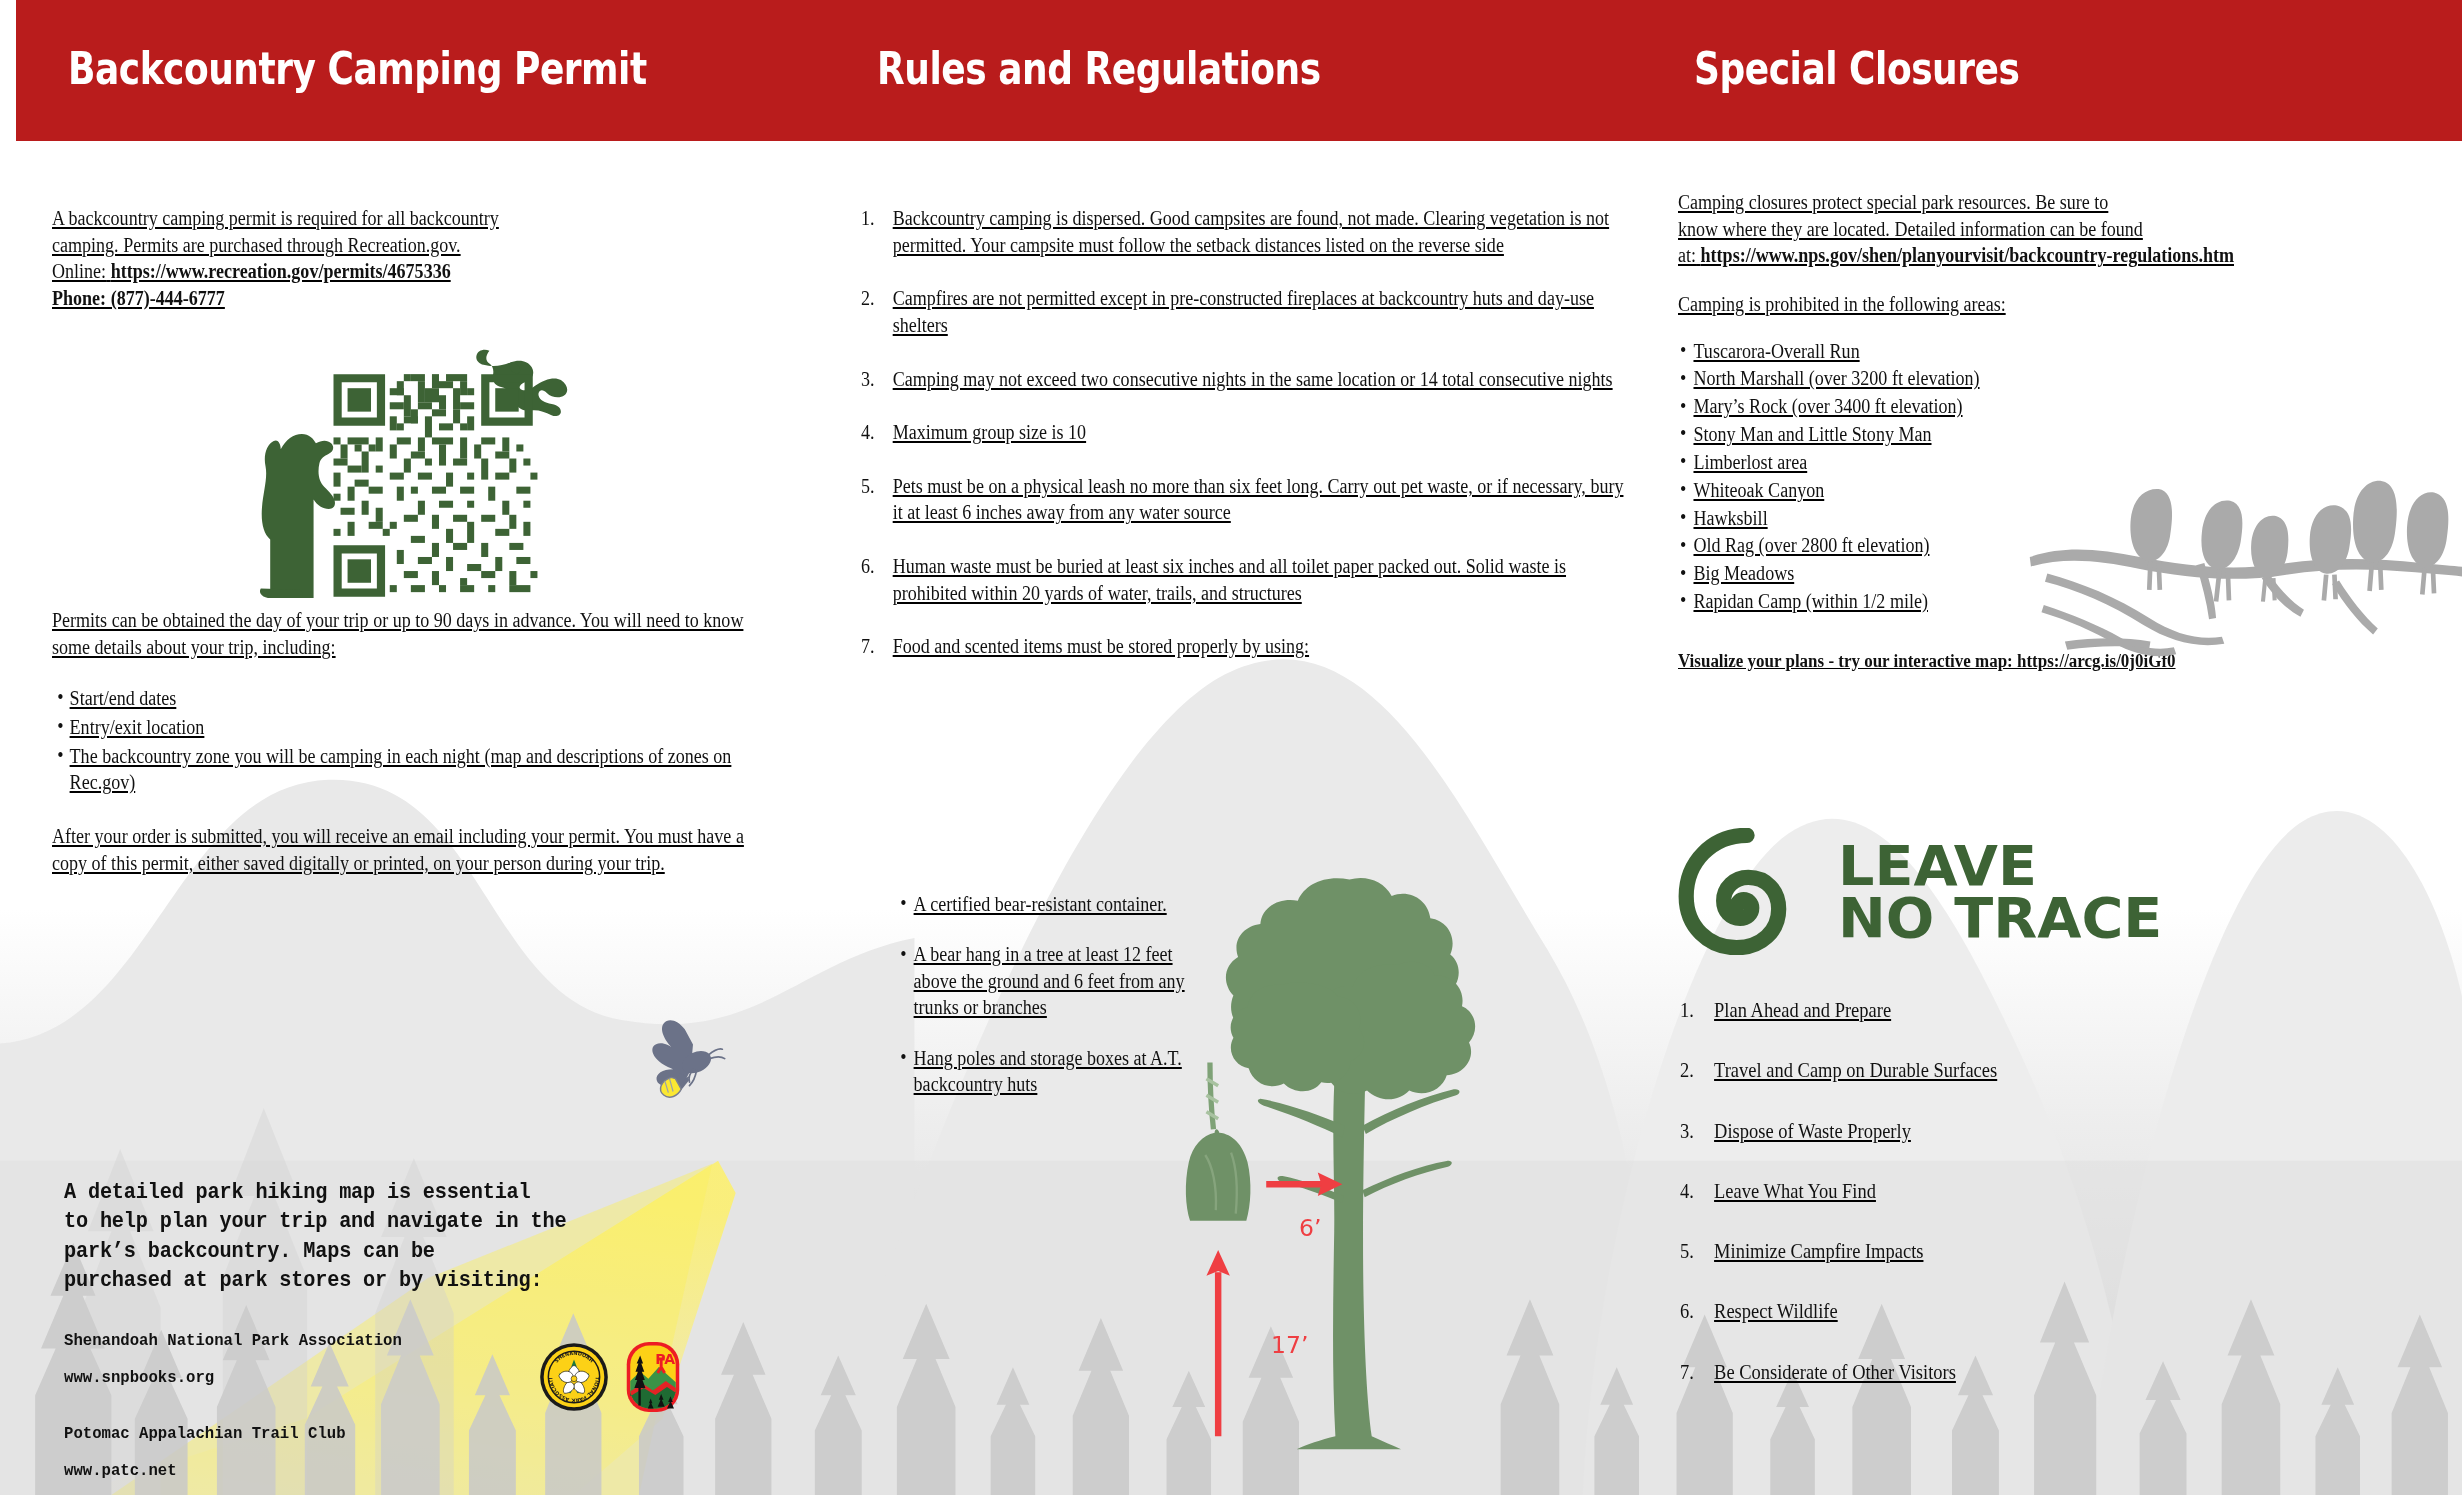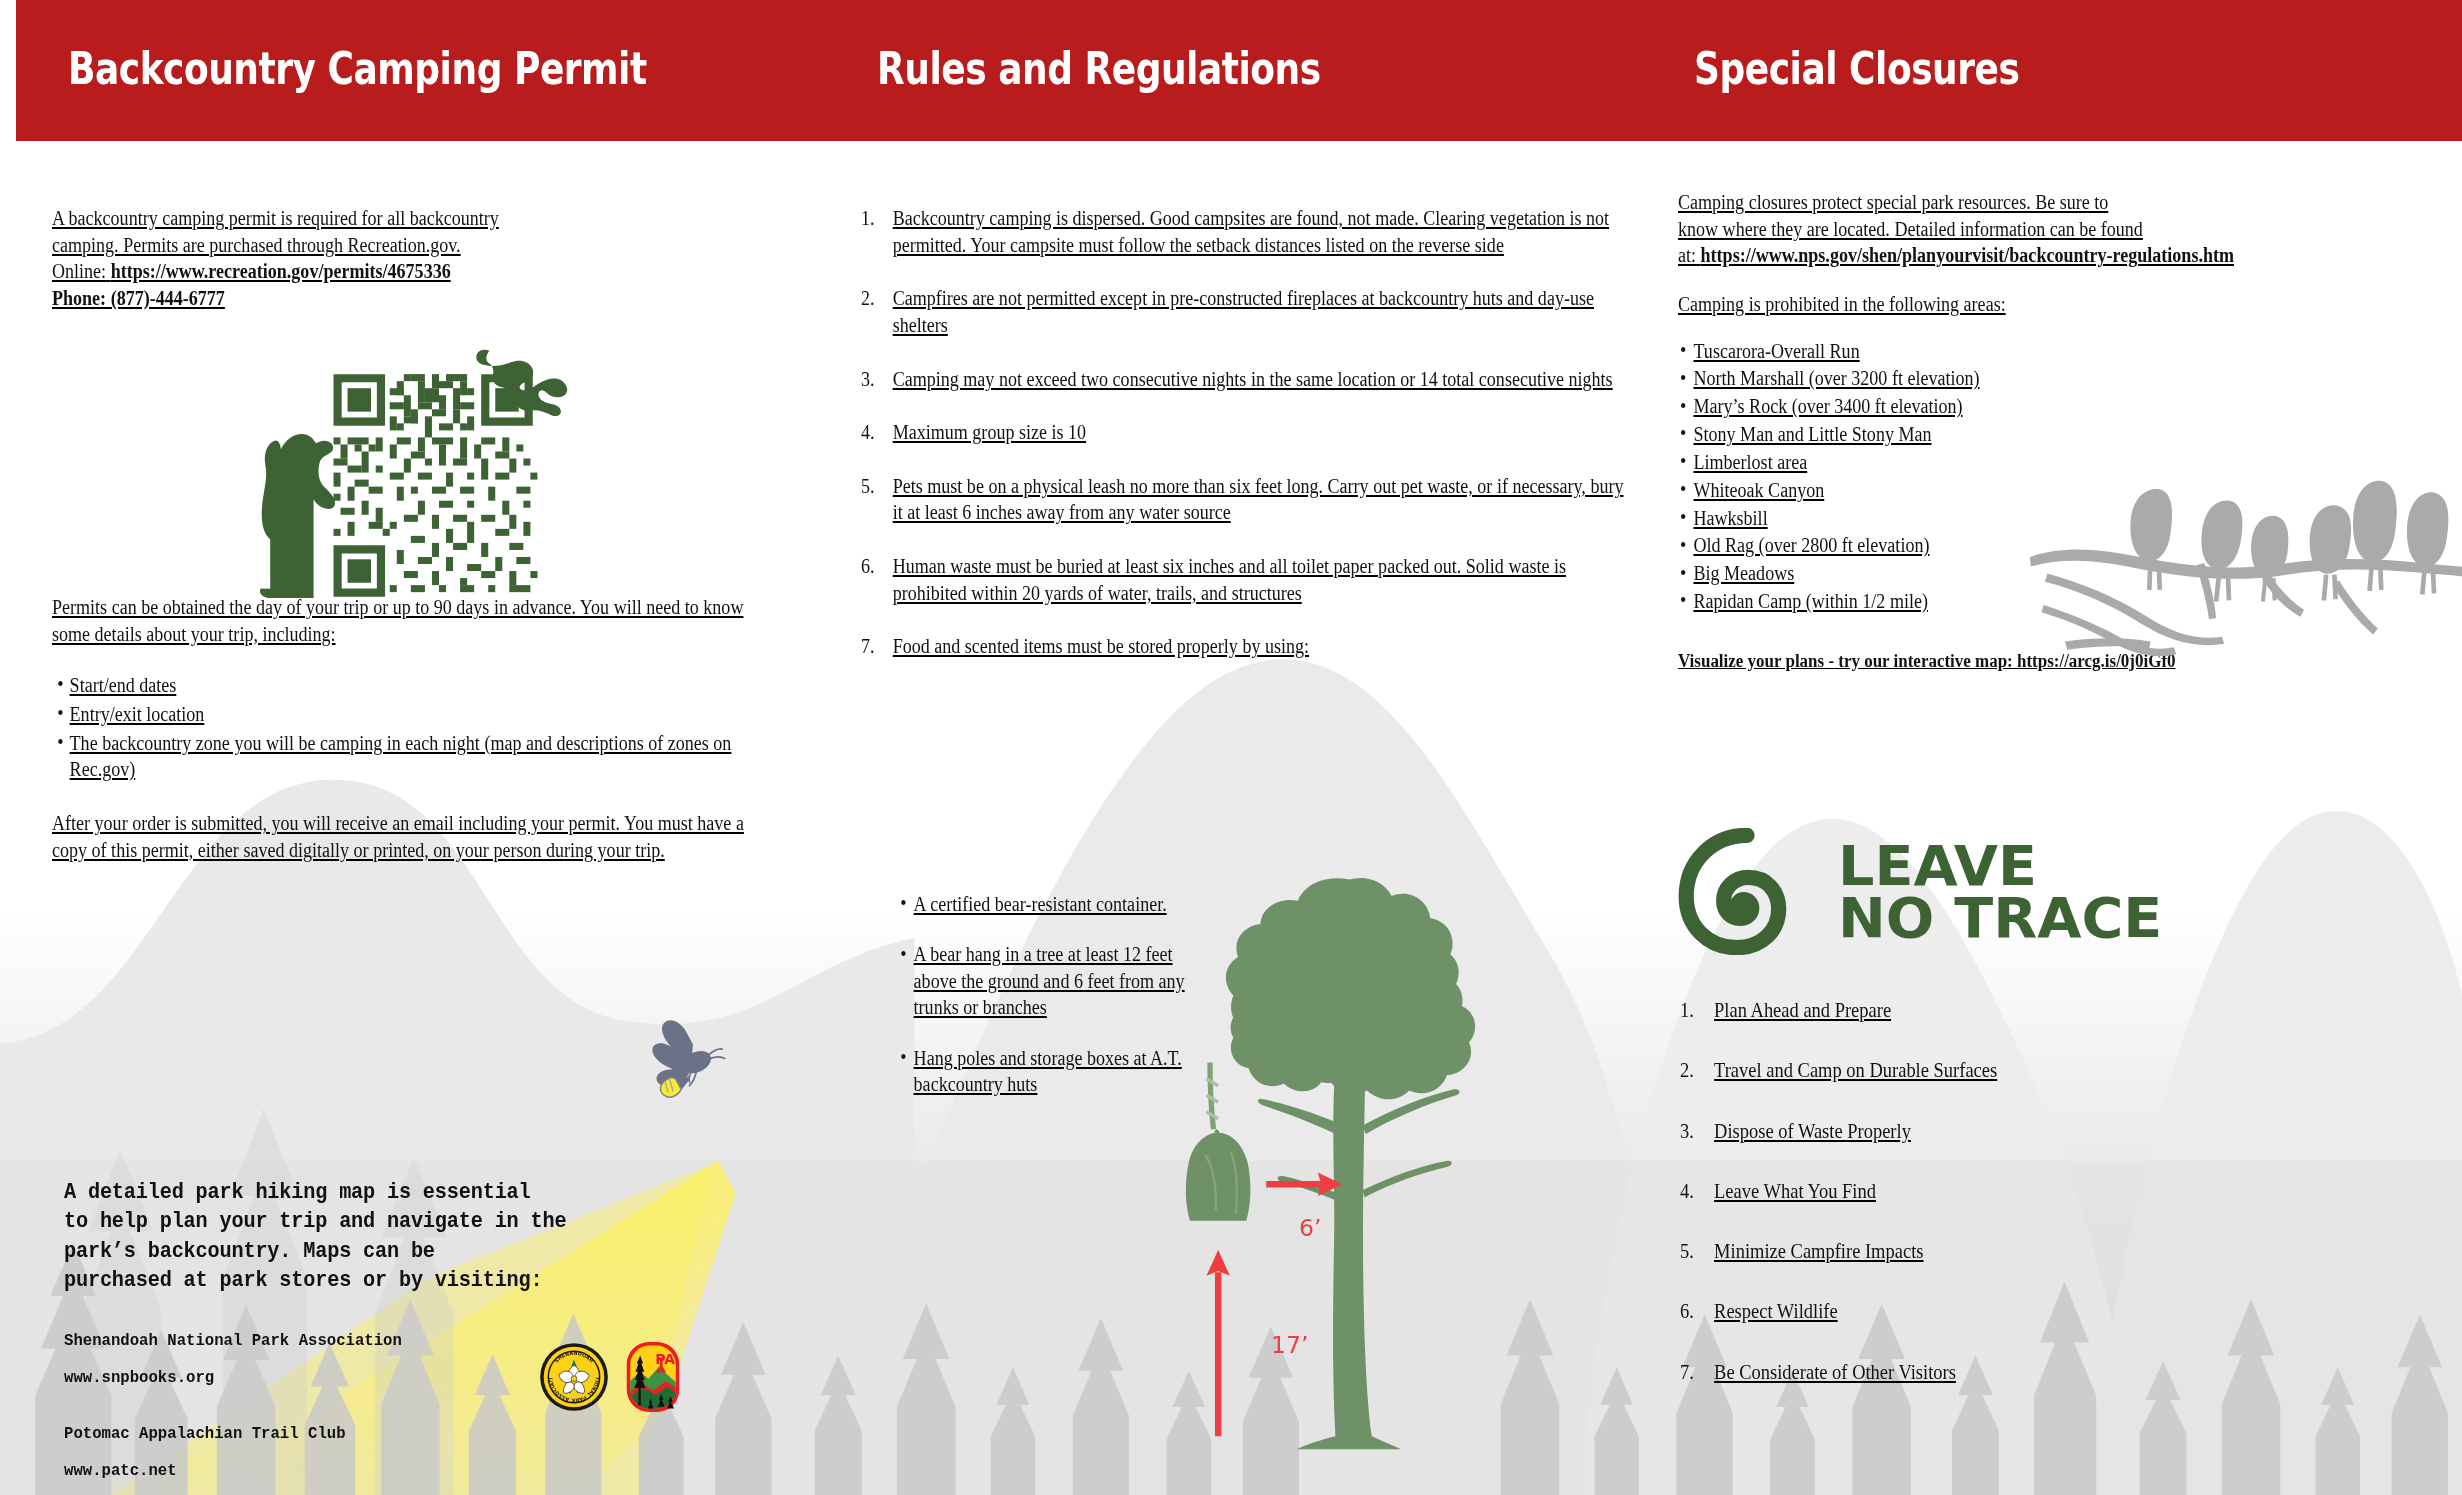--- a/index.html
+++ b/index.html
@@ -471,21 +471,21 @@
         <rect x="264" y="408" width="12" height="12"></rect>
           <rect x="300" y="408" width="24" height="12"></rect>
         <rect x="348" y="408" width="12" height="12"></rect>
           <rect x="384" y="408" width="24" height="12"></rect>
         <rect x="432" y="408" width="12" height="12"></rect>
           <rect x="468" y="408" width="36" height="12"></rect>
       </g>
     </g>
   </svg>
 
-  <div class="col" style="left:52px; top:594px; width:733px;">
+  <div class="col" style="left:52px; top:607px; width:733px;">
     <div class="body-text">
       <div class="para">Permits can be obtained the day of your trip or up to 90 days in advance. You will need to know some details about your trip, including:</div>
       <ul class="plain" style="margin-top:24.6px;">
         <li>Start/end dates</li>
         <li>Entry/exit location</li>
         <li>The backcountry zone you will be camping in each night (map and descriptions of zones on Rec.gov)</li>
       </ul>
       <div class="para" style="margin-top:27px;">After your order is submitted, you will receive an email including your permit. You must have a copy of this permit, either saved digitally or printed, on your person during your trip.</div>
     </div>
   </div>

